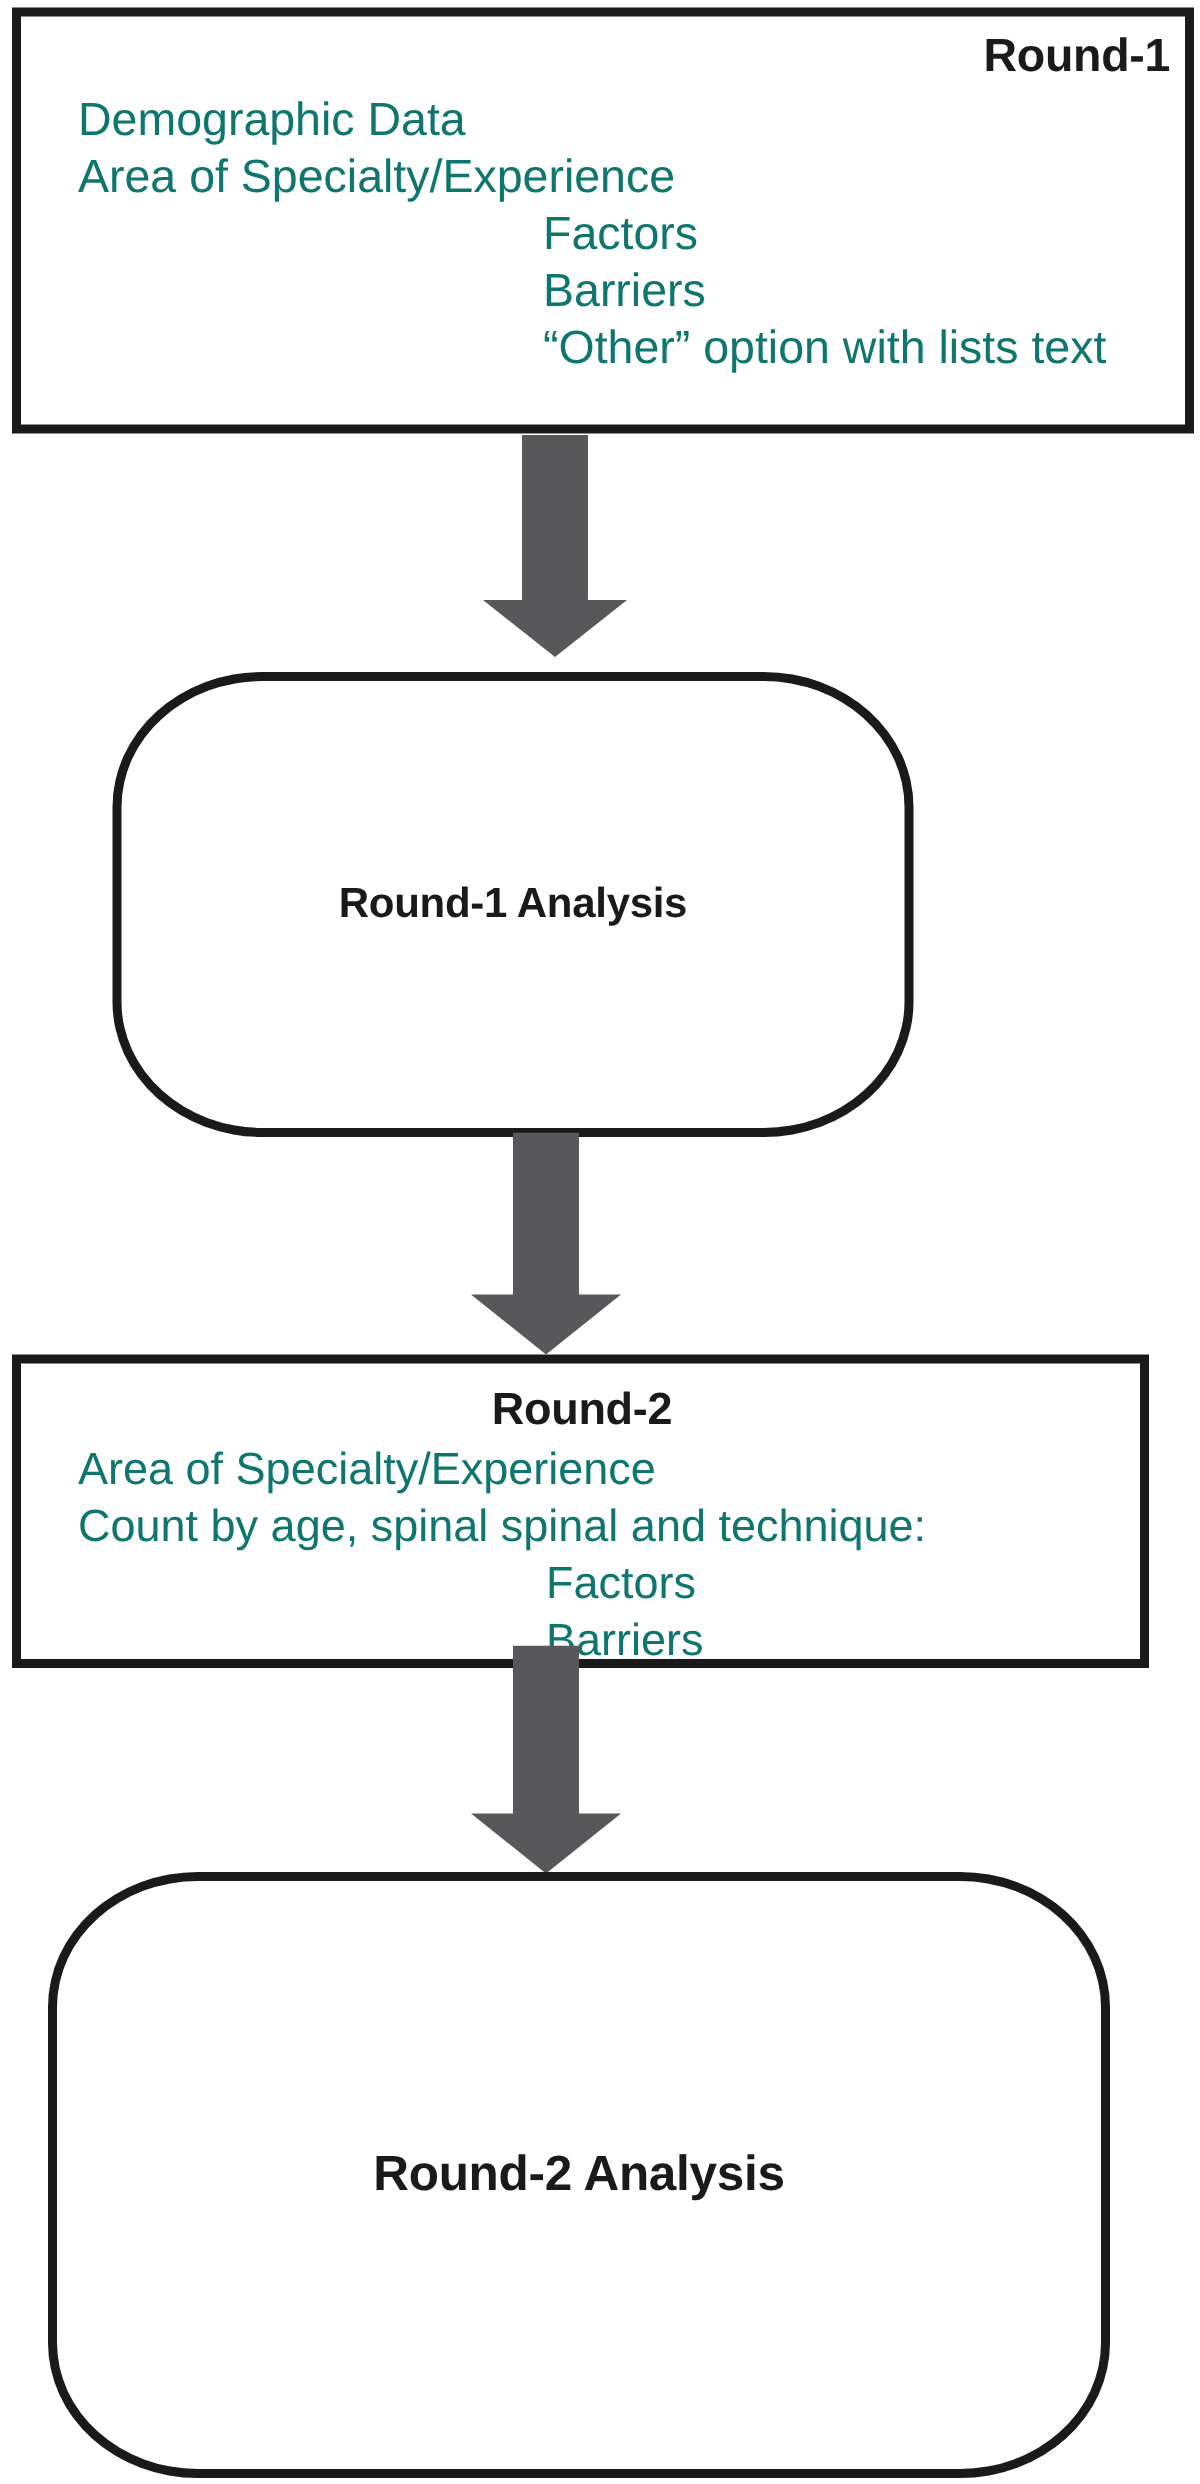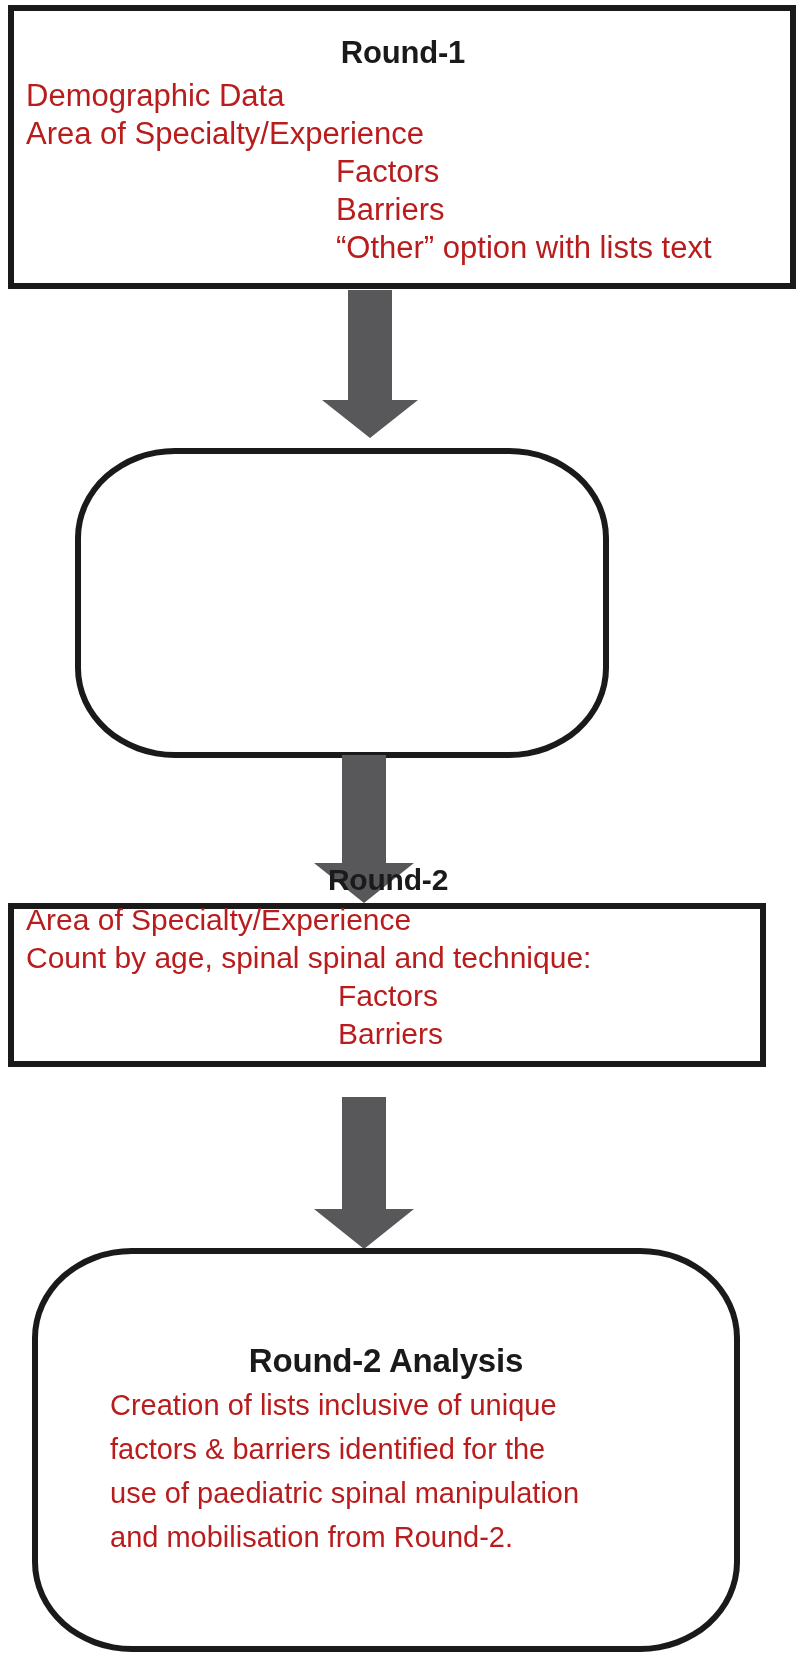--- a/index.html
+++ b/index.html
@@ -39,54 +39,55 @@
   }
 
   .node-title {
     font-weight: bold;
     text-align: center;
     color: #1a1a1a;
     letter-spacing: -0.2px;
   }
 
   .node-lines {
-    color: #b91c1c;
+    color: #0f766e;
+    margin-left: 26px;
   }
   .line {
     white-space: pre;
   }
   .line.left   { text-align: left; }
   .line.indent { text-align: left; }
 
   
   #node-round1 {
     left: 8px;  top: 5px;
     width: 788px; height: 284px;
     padding: 8px 10px 10px 12px;
     justify-content: flex-start;
   }
-  #node-round1 .node-title { font-size: 31px; margin-top: 16px; margin-bottom: 6px; }
+  #node-round1 .node-title { font-size: 31px; margin-bottom: 6px; text-align: right; }
   #node-round1 .node-lines { font-size: 31px; line-height: 38px; }
   #node-round1 .line.indent { padding-left: 310px; }
 
   #node-round1-analysis {
     left: 75px; top: 448px;
     width: 534px; height: 310px;
     padding: 6px 28px;
   }
   #node-round1-analysis .node-title { font-size: 28px; margin-bottom: 3px; }
   #node-round1-analysis .node-lines {
     font-size: 28px; line-height: 44px; text-align: left; padding-left: 38px;
   }
 
   #node-round2 {
     left: 8px;  top: 903px;
-    width: 758px; height: 164px;
+    width: 758px; height: 209px;
     padding: 6px 10px 8px 12px;
-    justify-content: flex-end;
+    justify-content: space-between;
   }
   #node-round2 .node-title { font-size: 30px; margin-top: 8px; margin-bottom: 4px; }
   #node-round2 .node-lines { font-size: 30px; line-height: 38px; }
   #node-round2 .line.indent { padding-left: 312px; }
 
   #node-round2-analysis {
     left: 32px; top: 1248px;
     width: 708px; height: 404px;
     padding: 6px 30px;
   }
@@ -118,20 +119,21 @@
     </div>
   </div>
 
   <div class="arrow" id="arrow-1" style="left:322px; top:290px;">
     <svg width="96" height="148" viewBox="0 0 96 148" aria-hidden="true">
       <polygon points="16,0 60,0 60,110 86,110 38,148 -10,110 16,110" transform="translate(10,0)" fill="#58585b"></polygon>
     </svg>
   </div>
 
   <div class="node rounded" id="node-round1-analysis">
+    <div class="node-title">Round-1 Analysis</div>
   </div>
 
   <div class="arrow" id="arrow-2" style="left:314px; top:755px;">
     <svg width="104" height="148" viewBox="0 0 104 148" aria-hidden="true">
       <polygon points="24,0 68,0 68,108 96,108 46,148 -4,108 24,108" transform="translate(4,0)" fill="#58585b"></polygon>
     </svg>
   </div>
 
   <div class="node rect" id="node-round2">
     <div class="node-title">Round-2</div>
@@ -144,21 +146,15 @@
   </div>
 
   <div class="arrow" id="arrow-3" style="left:314px; top:1097px;">
     <svg width="104" height="152" viewBox="0 0 104 152" aria-hidden="true">
       <polygon points="24,0 68,0 68,112 96,112 46,152 -4,112 24,112" transform="translate(4,0)" fill="#58585b"></polygon>
     </svg>
   </div>
 
   <div class="node rounded" id="node-round2-analysis">
     <div class="node-title">Round-2 Analysis</div>
-    <div class="node-lines">
-      <div class="line left">Creation of lists inclusive of unique</div>
-      <div class="line left">factors &amp; barriers identified for the</div>
-      <div class="line left">use of paediatric spinal manipulation</div>
-      <div class="line left">and mobilisation from Round-2.</div>
-    </div>
   </div>
 
 </div>
 
 </body></html>

